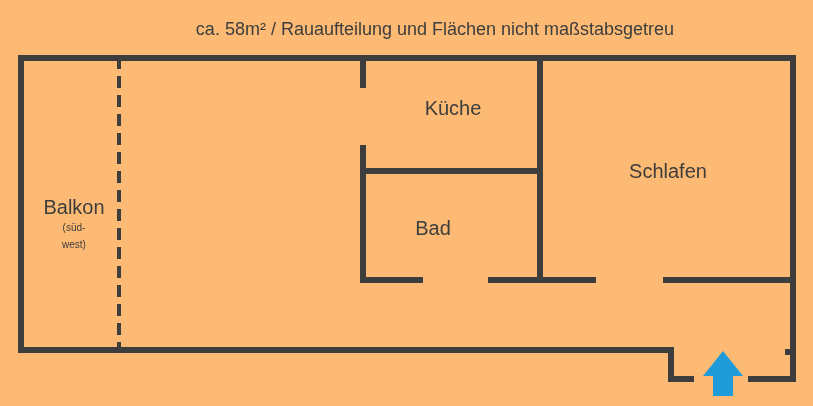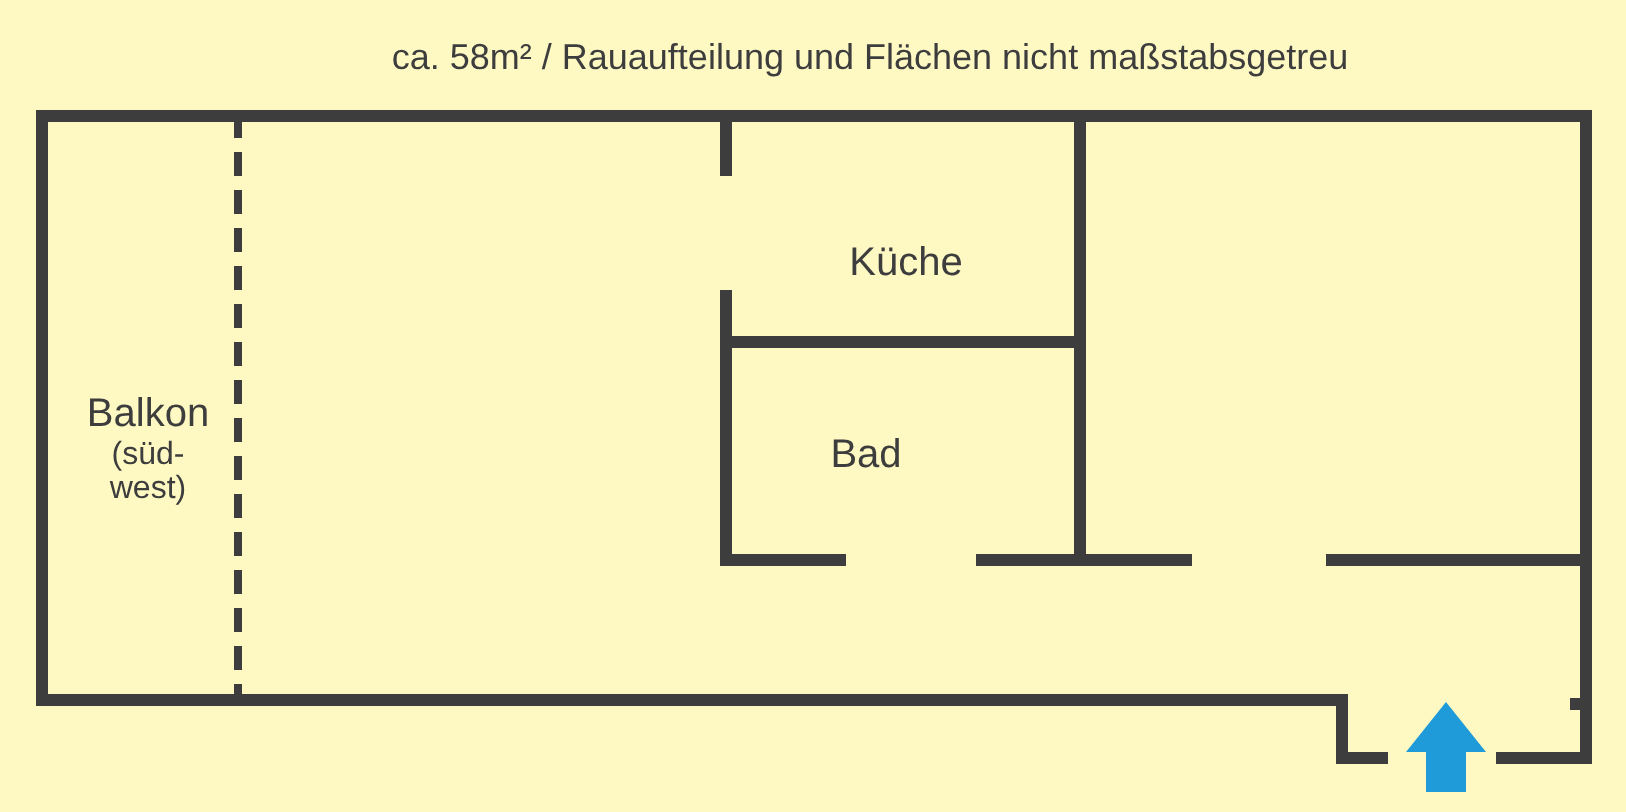--- a/index.html
+++ b/index.html
@@ -4,21 +4,21 @@
 <style>
   html, body {
     margin: 0;
     padding: 0;
     background: #ffffff;
   }
   .canvas {
     position: relative;
     width: 813px;
     height: 406px;
-    background: #fef9c3;
+    background: #fdba74;
     font-family: "Liberation Sans", sans-serif;
     color: #3d3d3d;
     overflow: hidden;
   }
   .wall {
     position: absolute;
     background: #3d3d3d;
   }
   .title {
     position: absolute;
@@ -32,21 +32,21 @@
   .room-label {
     position: absolute;
     transform: translate(-50%, -50%);
     font-size: 20px;
     white-space: nowrap;
     color: #3d3d3d;
     text-align: center;
   }
   .room-label .sub {
     display: block;
-    font-size: 16px;
+    font-size: 10px;
     line-height: 17px;
   }
   .room-label .main {
     display: block;
     line-height: 24px;
   }
   .balcony-divider {
     position: absolute;
     left: 117px;
     top: 57px;
@@ -92,20 +92,21 @@
   <div class="wall" style="left:488px; top:277px; width:108px; height:6px;"></div>
   <div class="wall" style="left:663px; top:277px; width:133px; height:6px;"></div>
 
   <div class="balcony-divider"></div>
 
   <div class="room-label" style="left:74px; top:224px;">
     <span class="main">Balkon</span>
     <span class="sub">(süd-</span>
     <span class="sub">west)</span>
   </div>
-  <div class="room-label" style="left:453px; top:132px;">Küche</div>
+  <div class="room-label" style="left:453px; top:108px;">Küche</div>
   <div class="room-label" style="left:433px; top:228px;">Bad</div>
+  <div class="room-label" style="left:668px; top:171px;">Schlafen</div>
 
   <svg class="entrance-arrow" viewBox="0 0 40 45">
     <polygon points="20,0 40,25 30,25 30,45 10,45 10,25 0,25" fill="#1e9bd8"></polygon>
   </svg>
 
 </div>
 
 </body></html>

